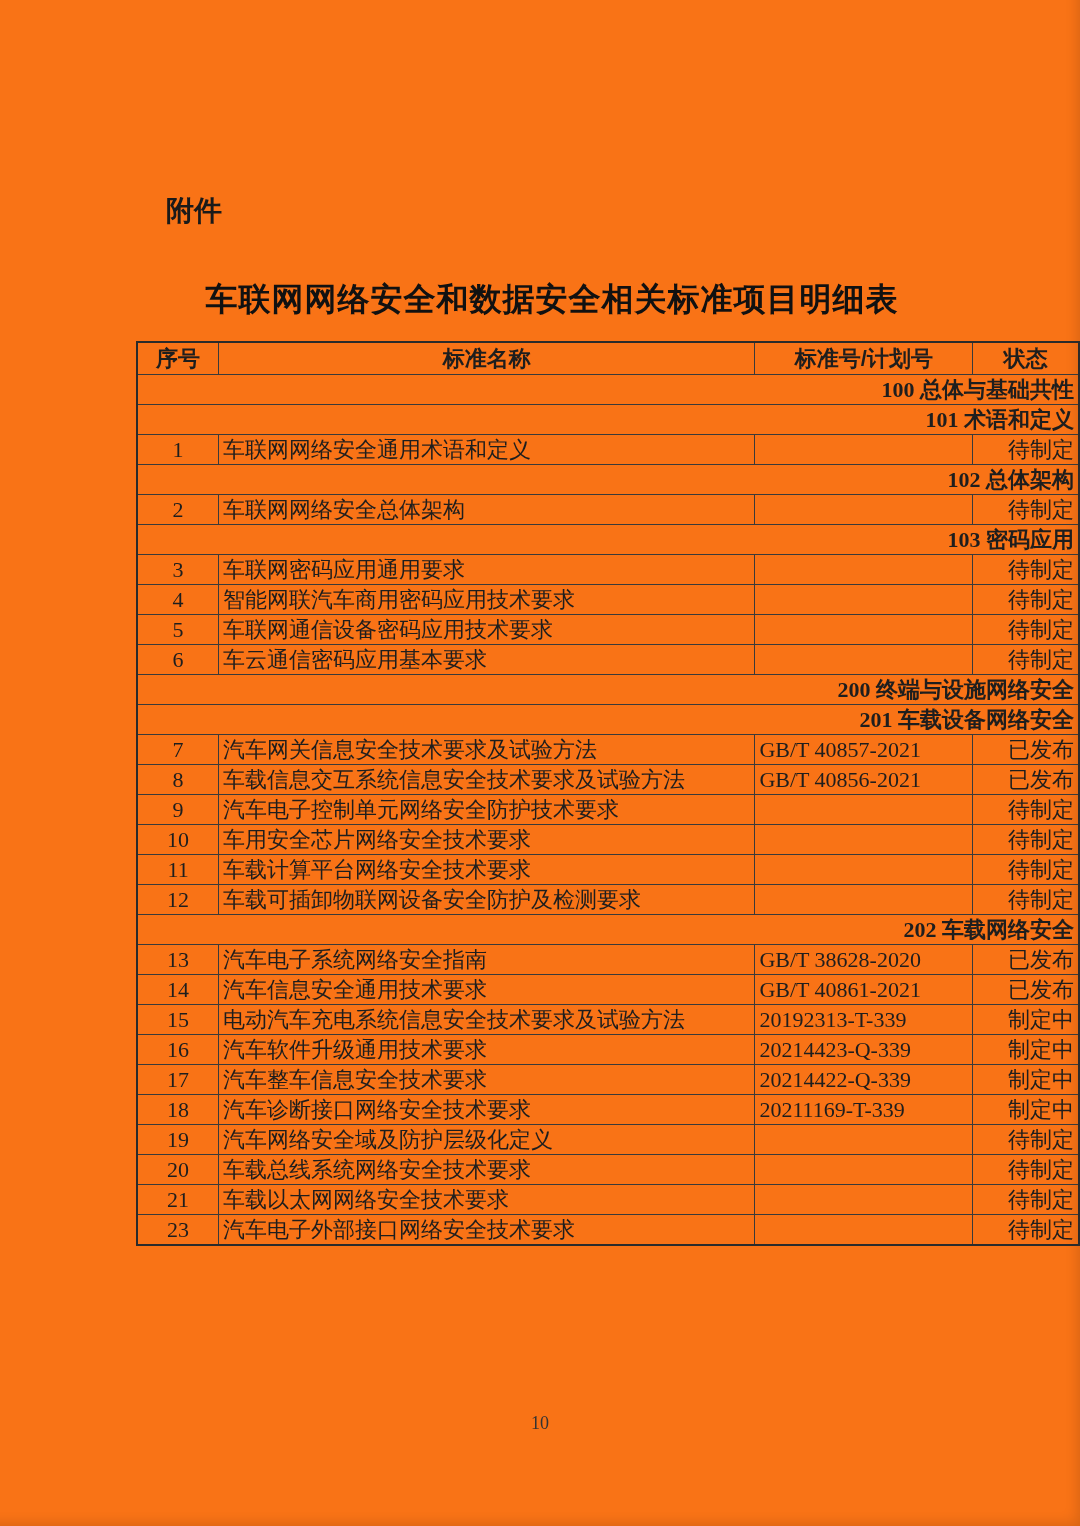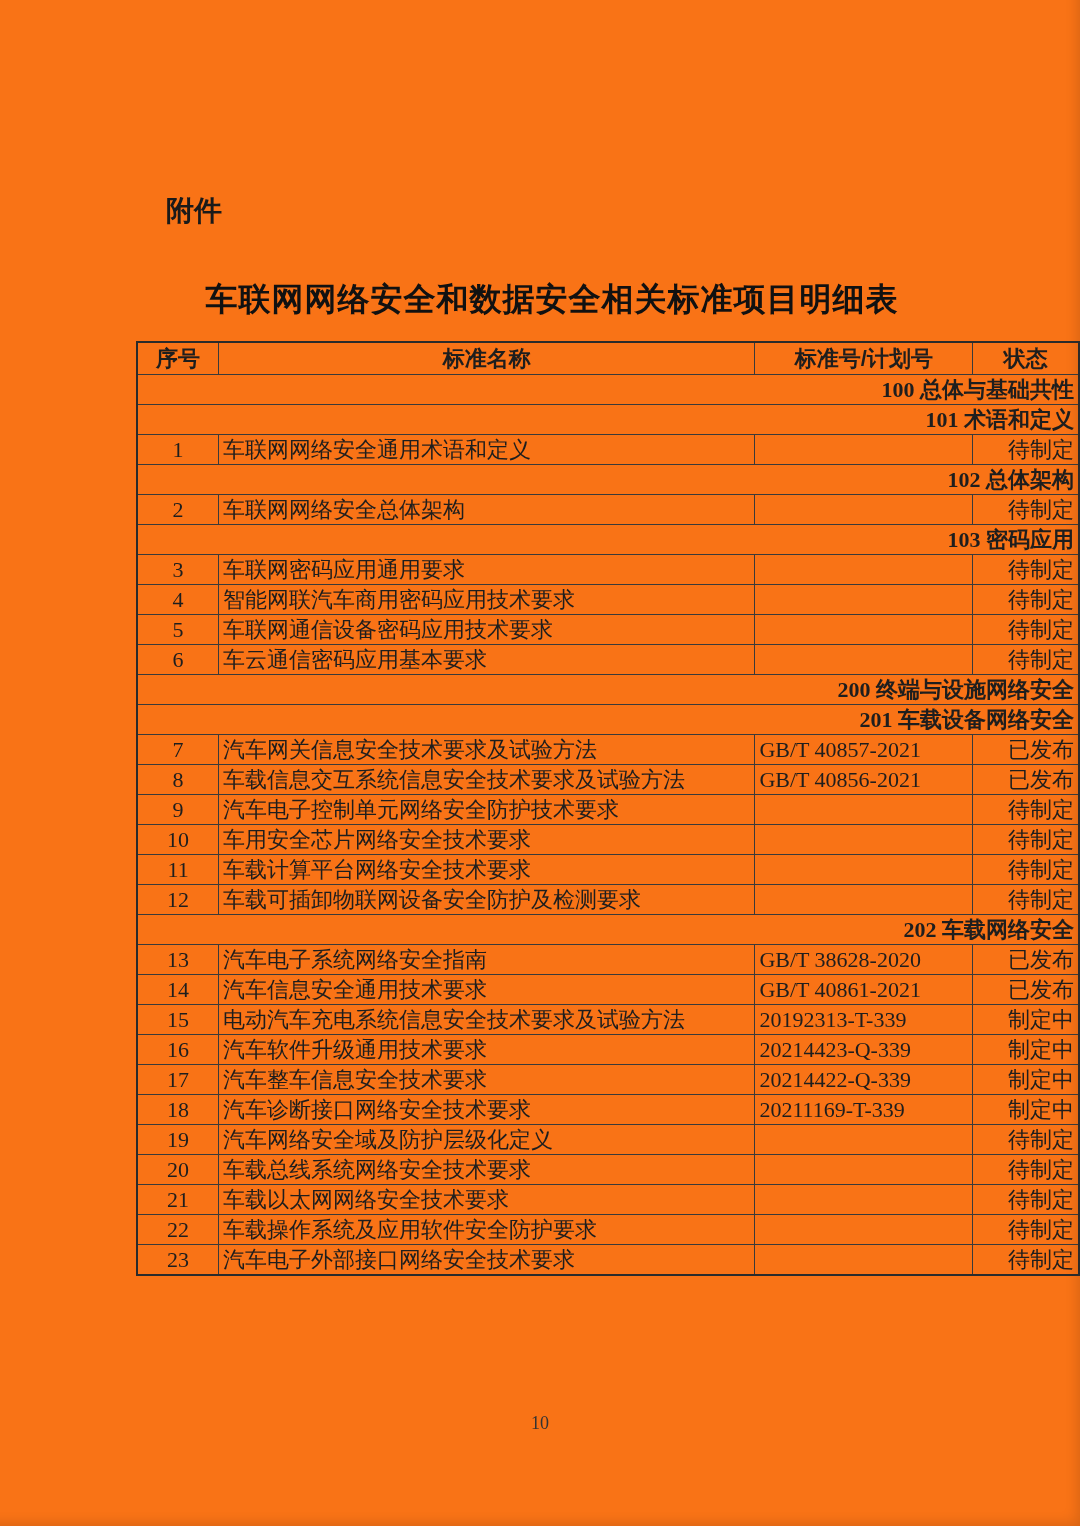--- a/index.html
+++ b/index.html
@@ -268,26 +268,20 @@
             <td class="td-code"></td>
             <td class="td-status">待制定</td>
           </tr>
           <tr>
             <td class="td-num">21</td>
             <td class="td-name">车载以太网网络安全技术要求</td>
             <td class="td-code"></td>
             <td class="td-status">待制定</td>
           </tr>
           <tr>
-            <td class="td-num">22</td>
-            <td class="td-name">车载操作系统及应用软件安全防护要求</td>
-            <td class="td-code"></td>
-            <td class="td-status">待制定</td>
-          </tr>
-          <tr>
             <td class="td-num">23</td>
             <td class="td-name">汽车电子外部接口网络安全技术要求</td>
             <td class="td-code"></td>
             <td class="td-status">待制定</td>
           </tr>
         </tbody>
     </table>
   </div>
 
   <div class="page-number">10</div>

